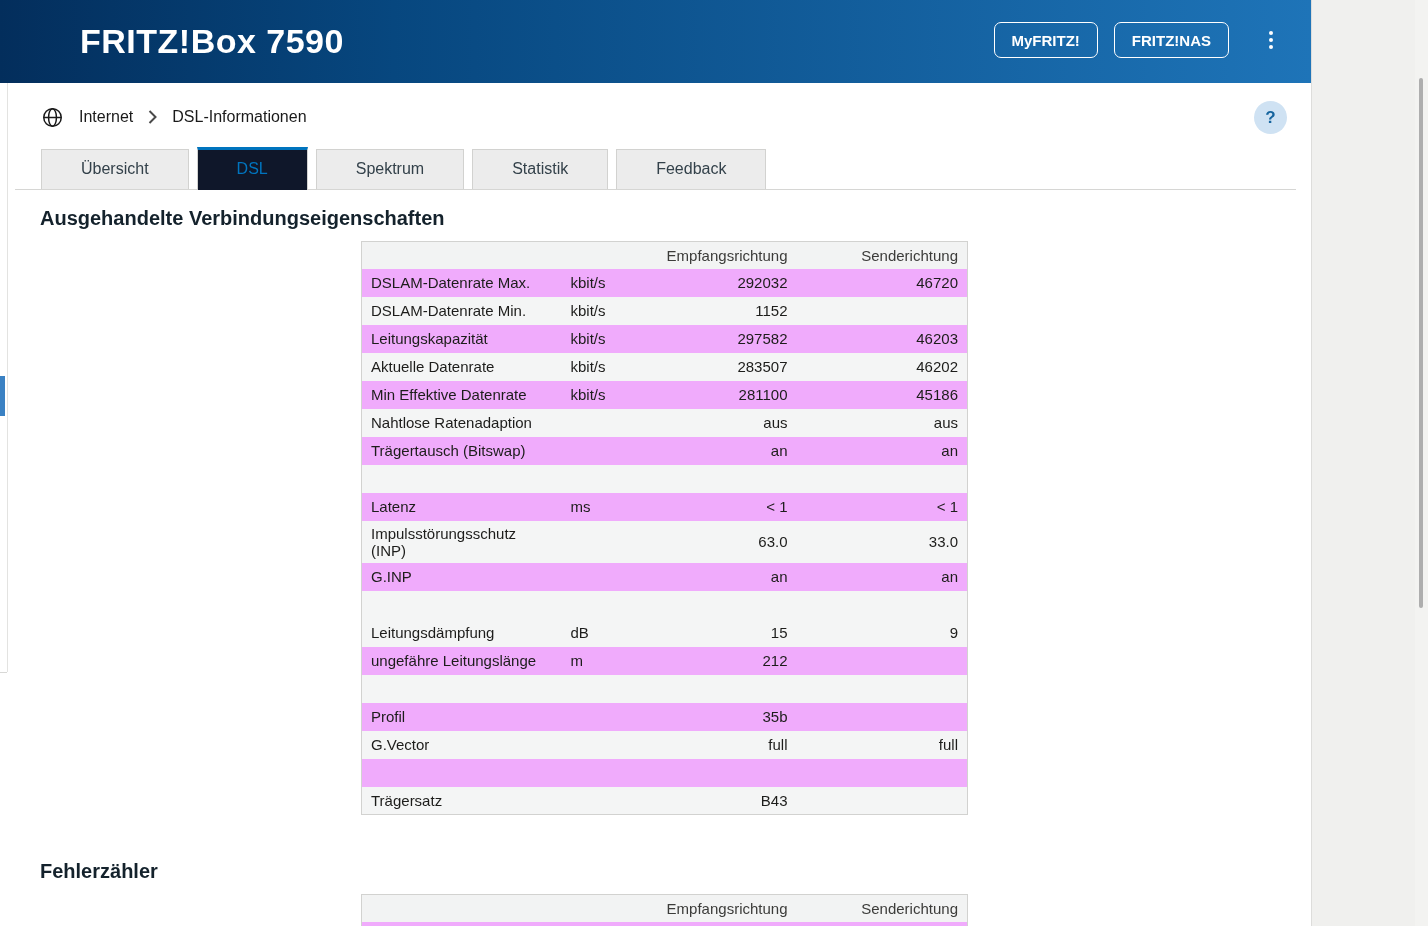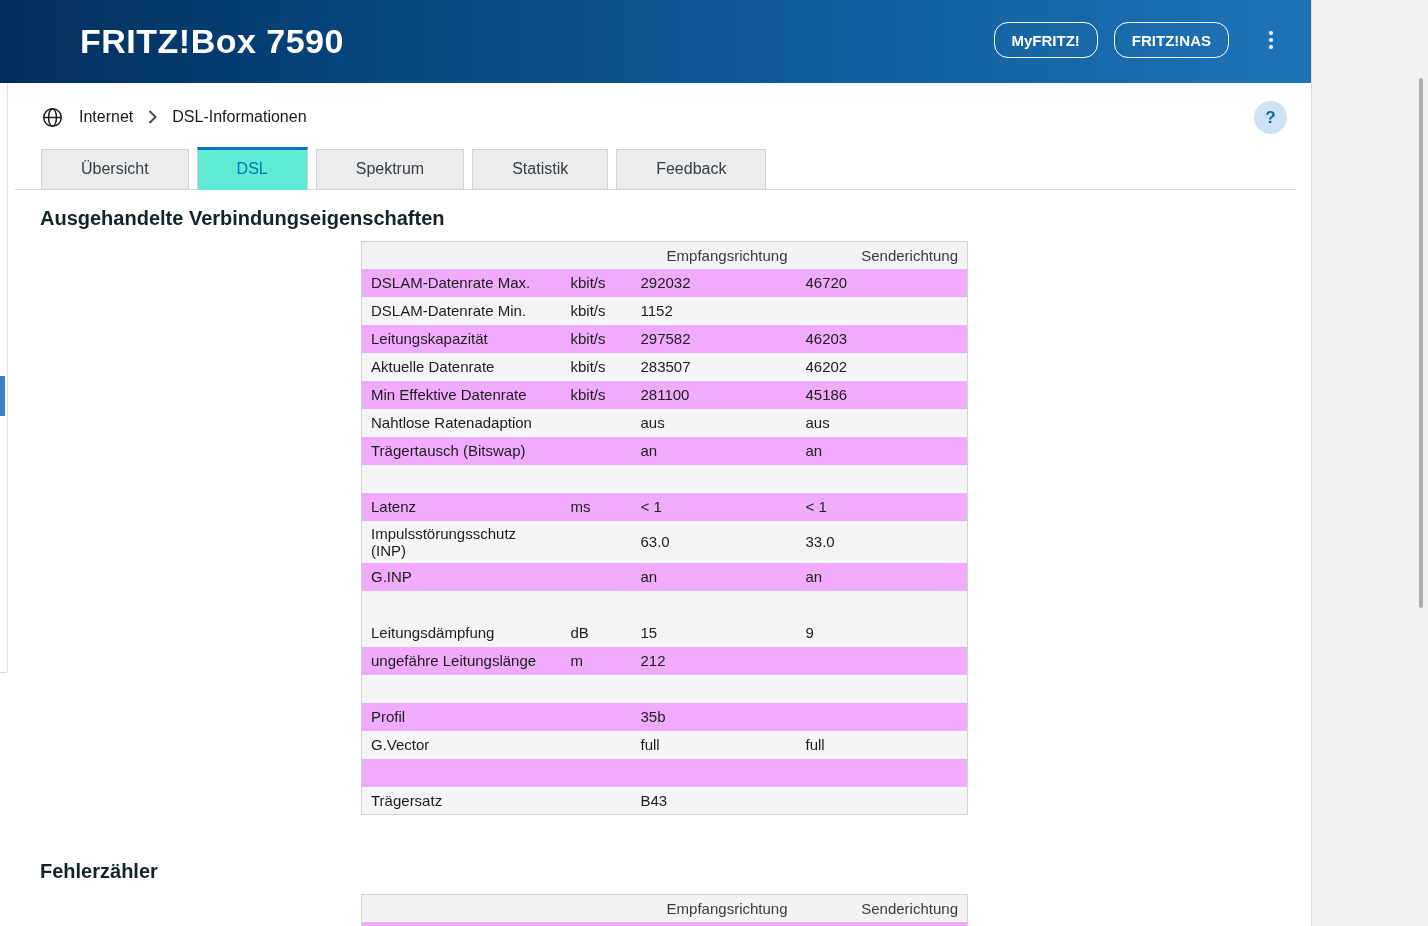--- a/index.html
+++ b/index.html
@@ -33,21 +33,21 @@
   .brand{
     position:absolute; left:40px; top:22px;
     font-size:34px; font-weight:bold; color:#ffffff; letter-spacing:.5px;margin-left:40px;
   }
   .header-actions{
     position:absolute; right:34px; top:21px; height:38px;
     display:flex; align-items:center;
   }
   .hdr-btn{
     height:36px; padding:0 17px; margin-right:16px;
-    background:transparent; border:1.5px solid #ffffff; border-radius:14px;
+    background:transparent; border:1.5px solid #ffffff; border-radius:7px;
     color:#ffffff; font-weight:bold; font-size:15px;
     font-family:"Liberation Sans", sans-serif; cursor:pointer;
   }
   .hdr-btn:last-of-type{ margin-right:0; }
   .kebab{ margin-left:36px; display:flex; flex-direction:column; gap:3px; cursor:pointer; padding:4px;}
   .kebab span{ width:4px; height:4px; border-radius:50%; background:#ffffff; }
 
   
   .breadcrumb{
     position:absolute; left:42px; top:102px; height:30px;
@@ -68,21 +68,21 @@
     position:absolute; left:15px; top:147px; width:1281px; height:43px;
     border-bottom:1px solid #d6d6d4;
     display:flex; align-items:flex-end; padding-left:26px;
   }
   .tab{
     height:40px; line-height:38px; padding:0 39px; margin-right:8px;
     background:#ececec; border:1px solid #d2d2d0; border-bottom:none;
     font-size:16px; color:#33414a; cursor:pointer; white-space:nowrap;
   }
   .tab.active{
-    height:43px; line-height:37px; background:#5eead4;
+    height:43px; line-height:37px; background:#0f172a;
     border-top:3px solid #0074be; color:#0074be;
     margin-bottom:-1px; position:relative; z-index:2;
   }
 
   
   .section-heading{ position:absolute; left:40px; font-size:20px; font-weight:bold; color:#14222c; }
   #heading-1{ top:207px; }
   #heading-2{ top:860px; }
 
   
@@ -98,21 +98,21 @@
   table.dsl col.c2{ width:70px; }
   table.dsl col.c3{ width:165px; }
   table.dsl col.c4{ width:171px; }
   table.dsl th{
     background:#f2f3f3; font-weight:normal; color:#3c3c3a;
     height:27px; padding:3px 9px; text-align:right; white-space:nowrap;
   }
   table.dsl td{
     height:28px; padding:4px 9px; vertical-align:middle; word-wrap:break-word;
   }
-  table.dsl td:nth-child(3), table.dsl td:nth-child(4){ text-align:left; }
+  table.dsl td:nth-child(3), table.dsl td:nth-child(4){ text-align:right; }
   table.dsl tr.dark{ background:#f0abfc; }
   table.dsl tr.light{ background:#f4f5f5; }
 
   
   .content-divider{ position:absolute; left:7px; top:83px; width:1px; height:589px; background:#e3e3e1; }
   .content-divider-tick{ position:absolute; left:0; top:672px; width:7px; height:1px; background:#d8d8d6; }
   .sidebar-handle{ position:absolute; left:0; top:376px; width:5px; height:40px; background:#3a81c3; cursor:pointer; }
 </style>
 </head>
 <body>

